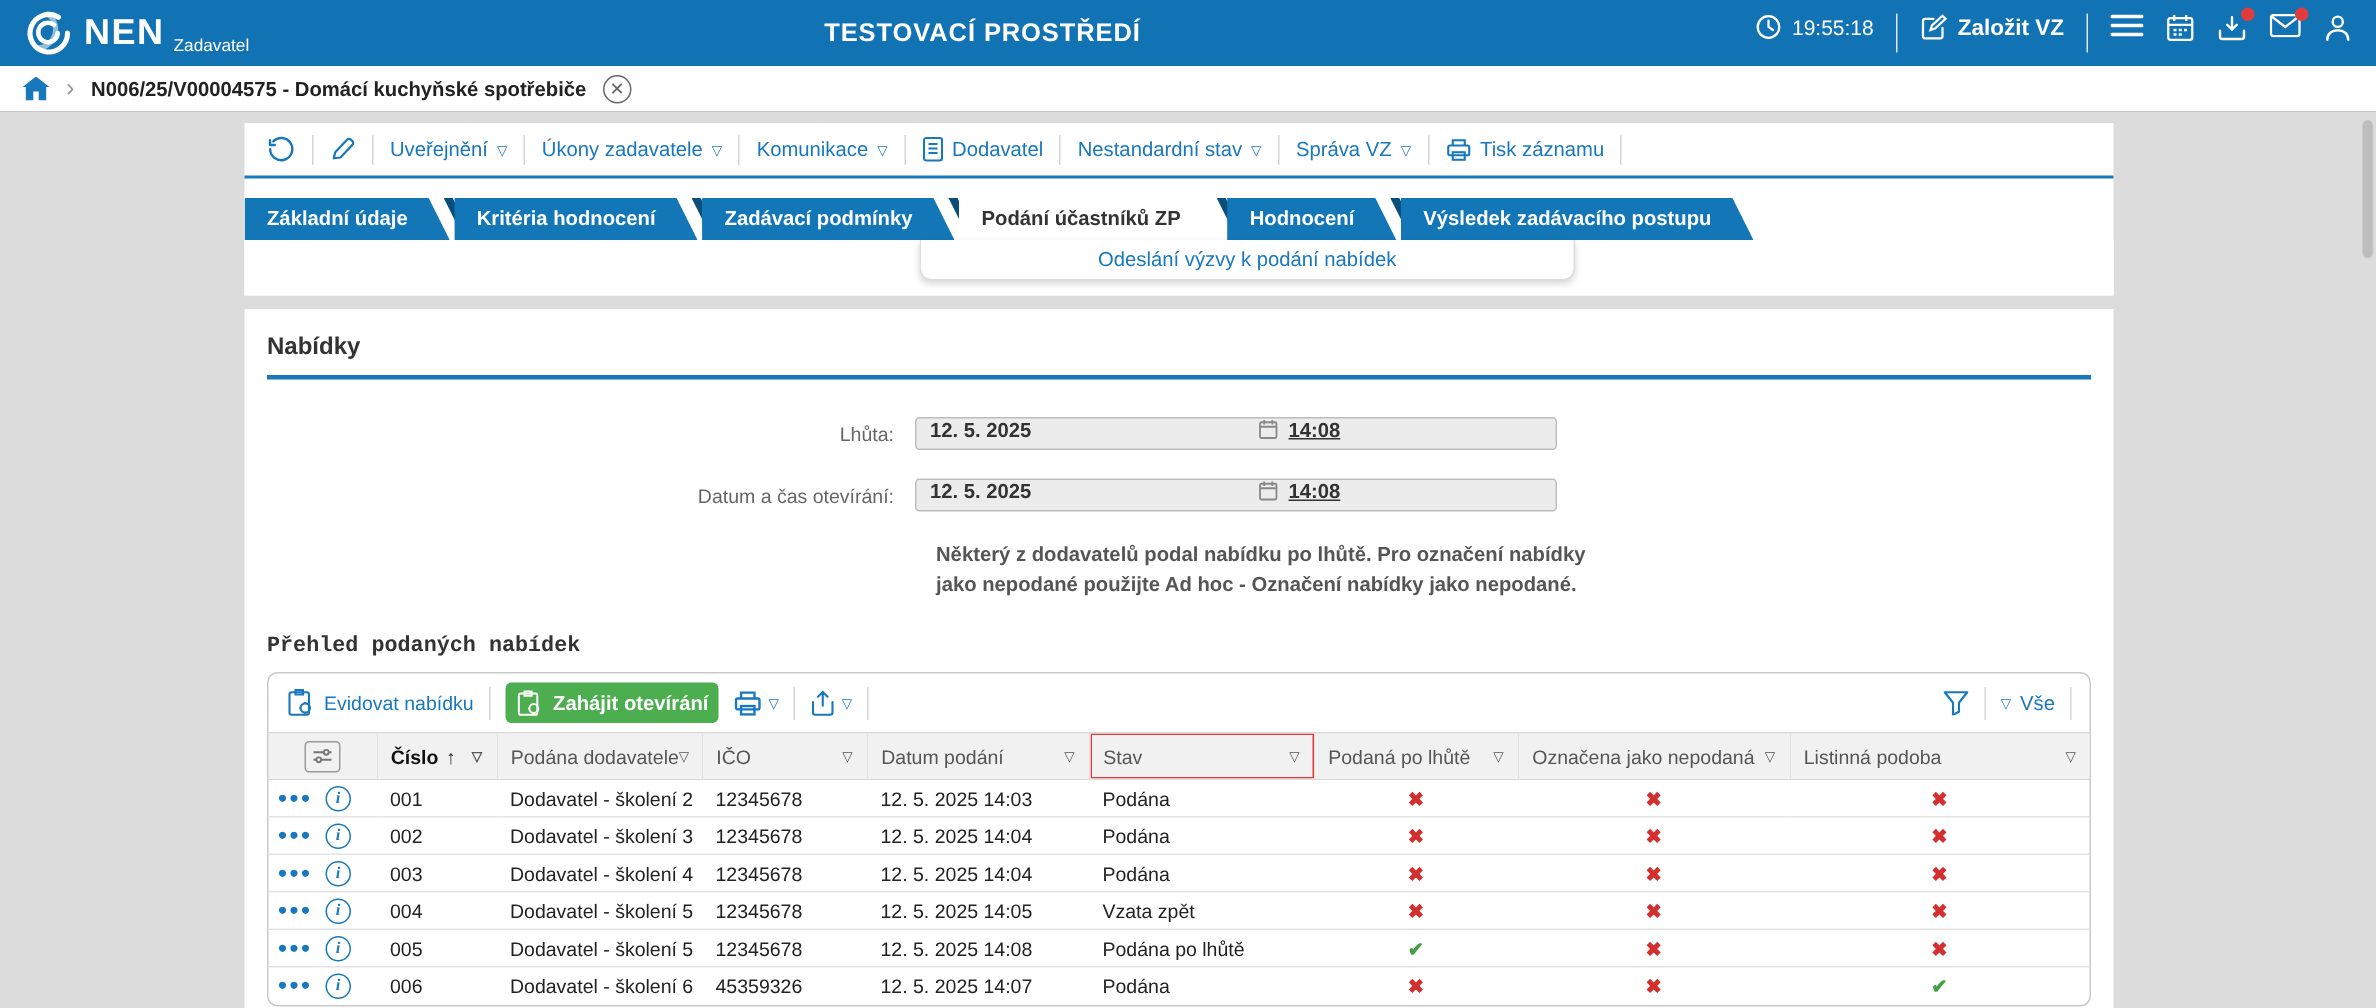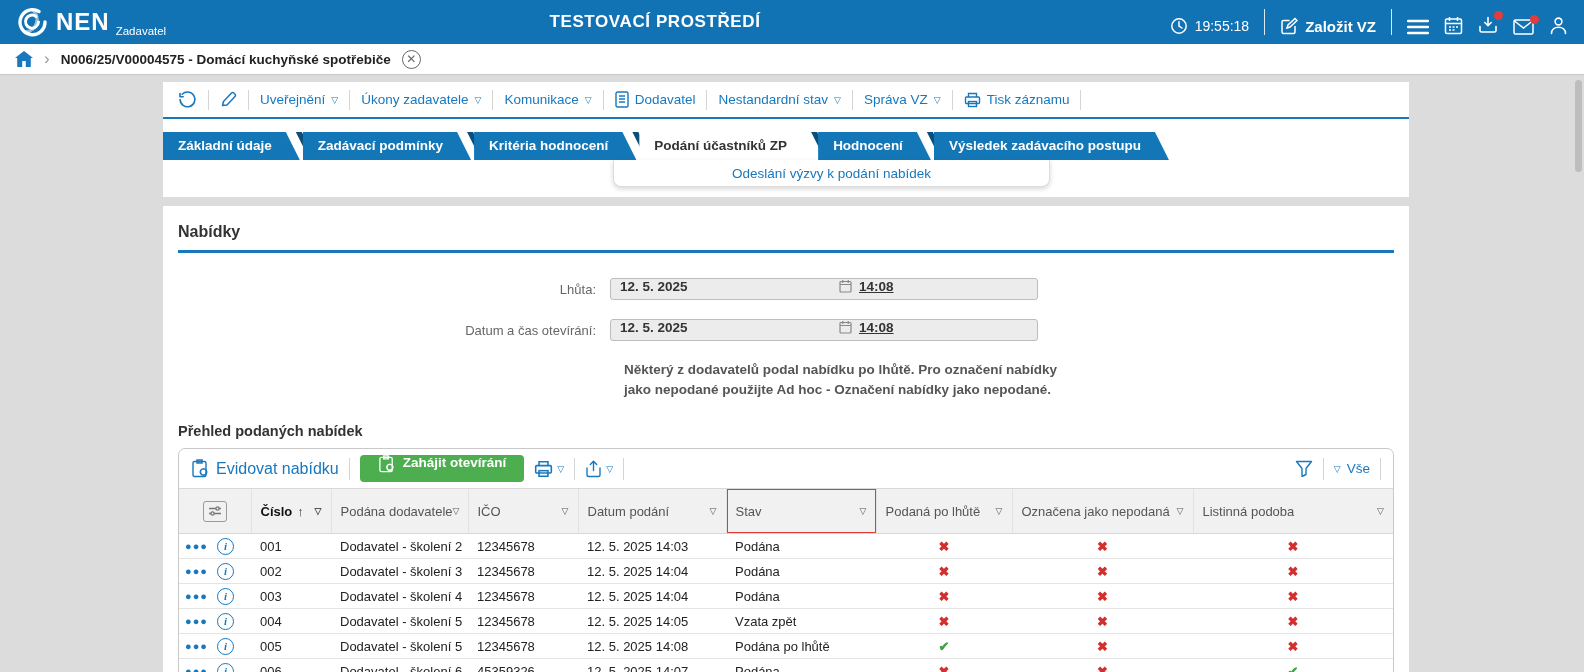--- a/index.html
+++ b/index.html
@@ -17,21 +17,21 @@
     height:44px; background:#1273b4; color:#fff;
     display:flex; align-items:center; padding:0 16px; position:relative;
   }
   .logo-wrap { display:flex; align-items:center; gap:8px; cursor:pointer; }
   .brand { font-size:24px; font-weight:bold; letter-spacing:1px; line-height:30px; }
   .brand-sub { font-size:11.5px; margin-top:17px; margin-left:-2px; }
   .env-title {
     position:absolute; left:655px; transform:translateX(-50%);
     font-size:17px; font-weight:bold; letter-spacing:.6px; white-space:nowrap;
   }
-  .header-right { margin-left:auto; display:flex; align-items:flex-end; gap:15px; }
+  .header-right { margin-left:auto; display:flex; align-items:flex-start; gap:15px; }
   .hdr-divider { width:1px; height:26px; background:rgba(255,255,255,.85); }
   .hdr-item { display:flex; align-items:center; gap:7px; cursor:pointer; }
   .hdr-time { font-size:14px; }
   .hdr-create { font-size:15px; font-weight:bold; }
   .badge-dot {
     position:absolute; top:-4px; right:-5px; width:9px; height:9px;
     border-radius:50%; background:#e23b3b;
   }
   .rel { position:relative; }
 
@@ -103,38 +103,38 @@
   }
   .f-date { padding-left:9px; width:228px; }
   .f-time { margin-left:7px;text-decoration:underline; }
   .cal-icon { color:#777; }
 
   .warning-text {
     margin-left:446px; width:433px; font-weight:bold; color:#555;
     font-size:13.5px; line-height:1.45; text-align:justify; margin-top:12px;
   }
 
-  .grid-title { margin-top:24px; font-size:14.5px; font-weight:bold; color:#333; }
+  .grid-title { margin-top:24px; font-size:14.5px; font-weight:bold; color:#333;font-family:Liberation Mono, monospace; }
 
   .grid-panel { margin-top:9px; border:1px solid #c9c9c9; border-radius:7px; background:#fff; overflow:hidden; }
   .grid-toolbar { display:flex; align-items:center; height:39px; padding:0 12px; gap:10px; }
-  .gt-link { display:flex; align-items:center; gap:6px; color:#1878be; font-size:16px; cursor:pointer; }
+  .gt-link { display:flex; align-items:center; gap:6px; color:#1878be; font-size:13px; cursor:pointer; }
   .gt-sep { width:1px; height:22px; background:#d5d5d5; }
   .btn-green {
-    display:flex; gap:7px; height:27px; padding:0 18px;
+    display:flex; align-items:center; gap:7px; height:27px; padding:0 7px;
     background:#4cae4f; color:#fff; font-weight:bold; font-size:13.5px;
     border:none; border-radius:4px; cursor:pointer;
   }
   .gt-icon-btn { display:flex; align-items:center; gap:4px; color:#1878be; cursor:pointer; }
   .gt-right { margin-left:auto; display:flex; align-items:center; gap:10px; color:#1878be; }
   .gt-all { display:flex; align-items:center; gap:6px; font-size:13.5px; cursor:pointer; }
 
   table.grid { width:100%; border-collapse:collapse; font-size:13px; table-layout:fixed; }
   thead th {
-    background:#f1f1f1; height:45px; font-weight:normal; color:#555;
+    background:#f1f1f1; height:31px; font-weight:normal; color:#555;
     text-align:right; padding:0 9px; border-top:1px solid #d8d8d8;
     border-bottom:1px solid #d8d8d8; border-left:1px solid #e2e2e2;
     position:relative; white-space:nowrap; overflow:hidden;
   }
   thead th:first-child { border-left:none; }
   th .th-inner { display:flex; align-items:center; }
   th .caret { margin-left:auto; color:#555; }
   th.col-number { font-weight:bold; color:#111; }
   th .sort-arrow { font-size:13px; margin-left:5px; color:#333; }
   th.col-status .hl {
@@ -332,24 +332,24 @@
         <span>Tisk záznamu</span>
       </span>
       <span class="rt-sep"></span>
     </div>
 
     <div class="tabs-row">
       <div class="tabw">
           <div class="tab">Základní údaje</div>
         </div>
       <div class="tabw">
+          <div class="tab">Kritéria hodnocení</div>
+        </div>
+      <div class="tabw">
           <div class="tab">Zadávací podmínky</div>
-        </div>
-      <div class="tabw">
-          <div class="tab">Kritéria hodnocení</div>
         </div>
       <div class="tabw">
           <div class="tab active">Podání účastníků ZP</div>
         </div>
       <div class="tabw">
           <div class="tab">Hodnocení</div>
         </div>
       <div class="tabw">
           <div class="tab">Výsledek zadávacího postupu</div>
         </div>

